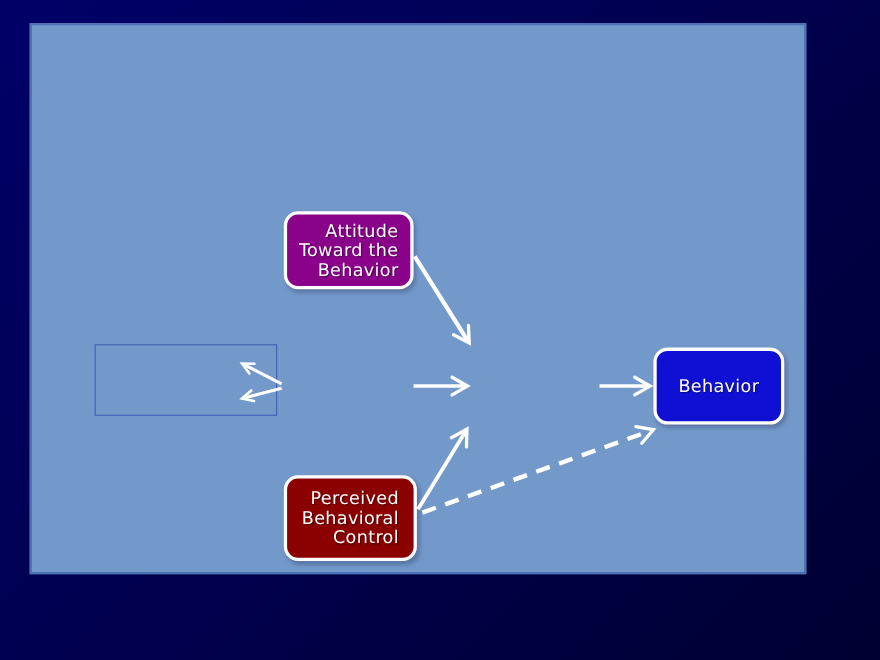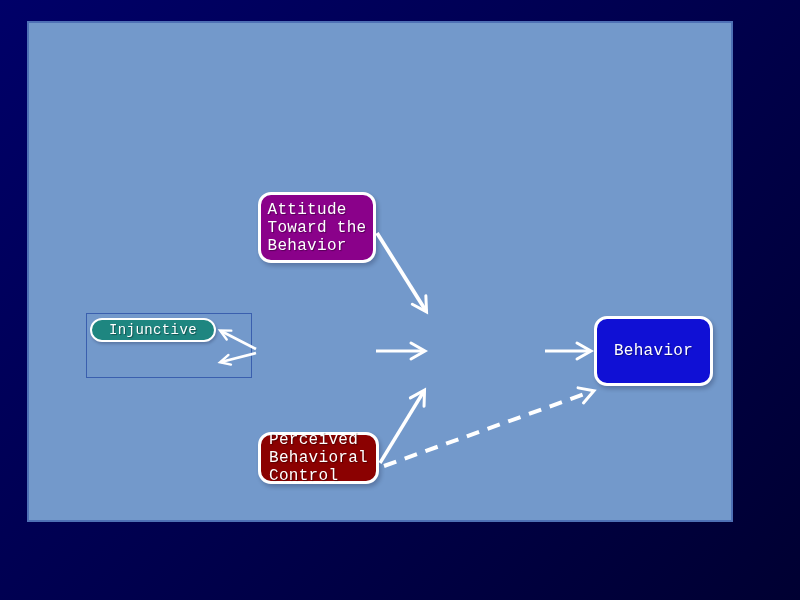--- a/index.html
+++ b/index.html
@@ -6,48 +6,45 @@
   html,body{margin:0;padding:0;width:800px;height:600px;overflow:hidden;
     font-family:"DejaVu Sans","Liberation Sans",sans-serif;}
   .frame{position:relative;width:800px;height:600px;
     background:linear-gradient(135deg,#000068 0%,#00004e 50%,#000032 100%);}
   .slide{position:absolute;left:27px;top:21px;width:706px;height:501px;
     background:#7399CB;border:2px solid #4e70b5;box-sizing:border-box;}
   .group-rect{position:absolute;left:86px;top:313px;width:166px;height:65px;
     border:1.5px solid #3a5fae;box-sizing:border-box;}
   .node{position:absolute;box-sizing:border-box;border:3px solid #ffffff;
     border-radius:13px;color:#ffffff;display:flex;align-items:center;
-    justify-content:center;text-align:left;
-    box-shadow:2px 3px 4px rgba(0,0,30,.22);font-family:Liberation Mono, monospace;}
+    justify-content:center;text-align:right;
+    box-shadow:2px 3px 4px rgba(0,0,30,.22);}
   .big{font-size:16px;line-height:18px;letter-spacing:.3px;}
   .pill{border-width:2px;border-radius:12px;font-size:14px;line-height:16px;
     letter-spacing:.4px;box-shadow:1px 2px 3px rgba(0,0,30,.22);}
   .lbl{white-space:pre-line;text-shadow:1px 1px 1px rgba(0,0,0,.38);}
   .n-attitude{left:258px;top:192px;width:118px;height:71px;}
   .n-subjective{left:258px;top:315px;width:118px;height:71px;}
-  .n-pbc{left:258px;top:432px;width:121px;height:52px;}
+  .n-pbc{left:258px;top:432px;width:121px;height:78px;}
   .n-intention{left:427px;top:316px;width:117px;height:70px;}
   .n-behavior{left:594px;top:316px;width:119px;height:70px;}
   .n-injunctive{left:90px;top:318px;width:126px;height:24px;}
   .n-descriptive{left:90px;top:352px;width:126px;height:24px;}
   .edges{position:absolute;left:0;top:0;width:800px;height:600px;
     pointer-events:none;}
 </style>
 </head>
 <body>
 
 <div class="frame">
 
   <div class="slide"></div>
 
   <div class="group-rect"></div>
 
-  <div class="node pill n-injunctive" style="background-color: rgb(30, 134, 128);">
-    <span class="lbl">Injunctive</span>
-  </div>
 
 
   <div class="node big n-attitude" style="background-color: rgb(138, 1, 138);">
     <span class="lbl">Attitude
 Toward the
 Behavior</span>
   </div>
 
 
   <div class="node big n-pbc" style="background-color: rgb(139, 1, 1);">

